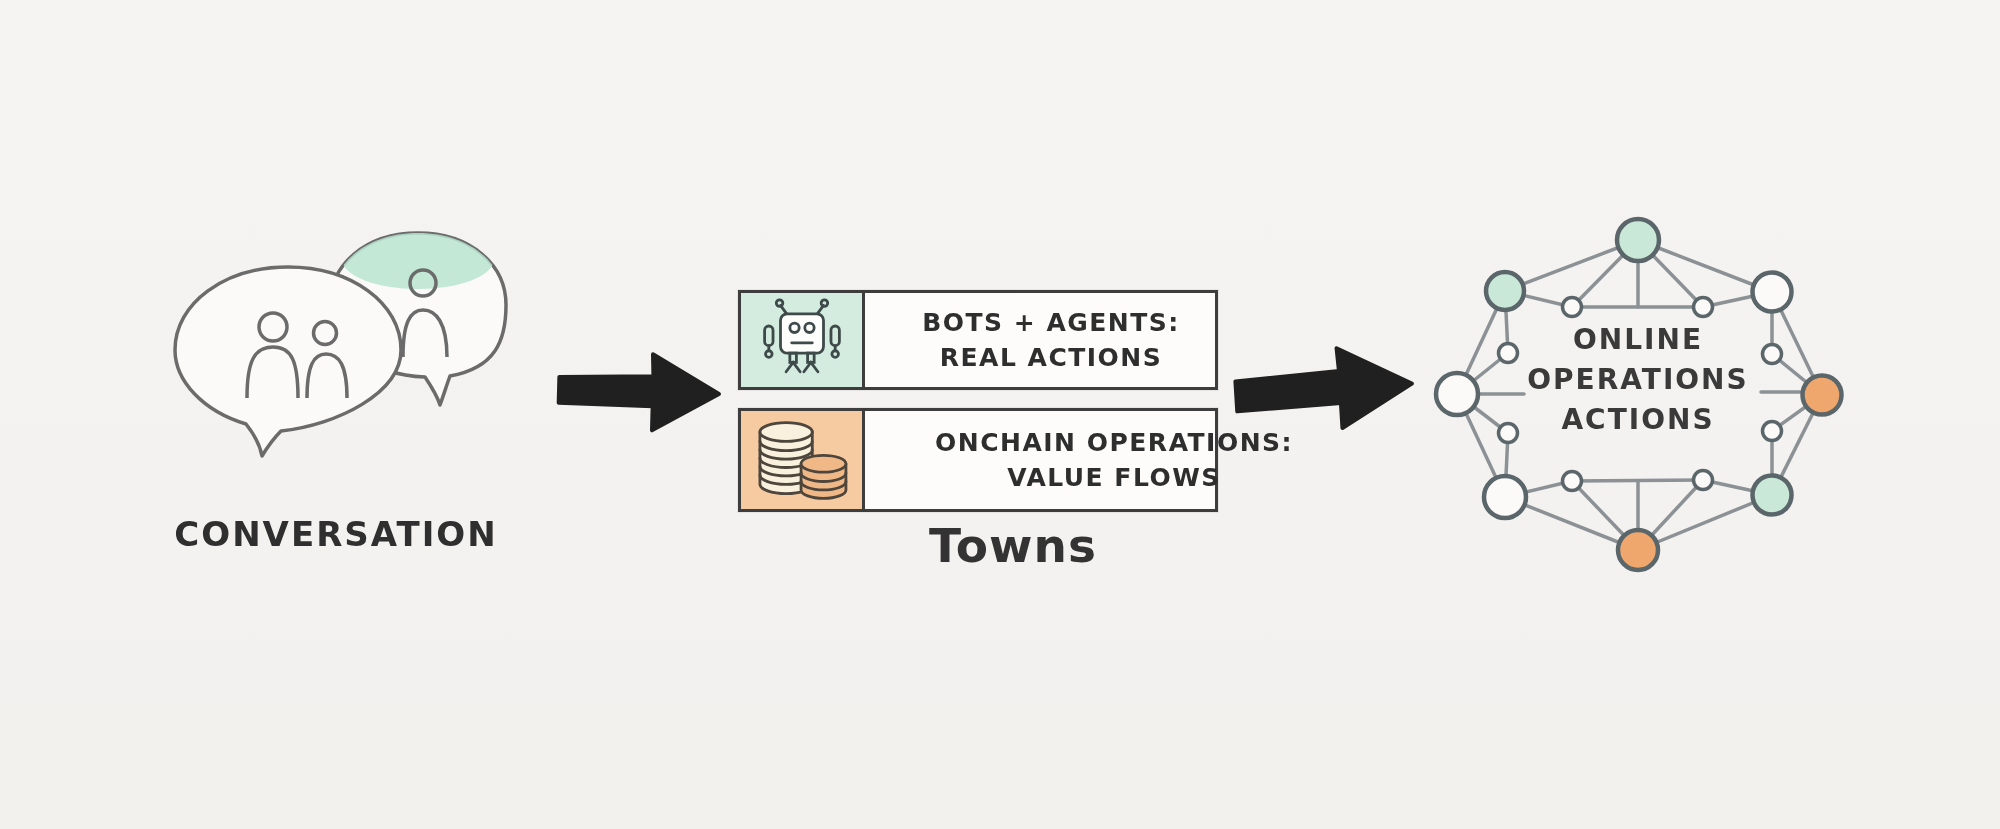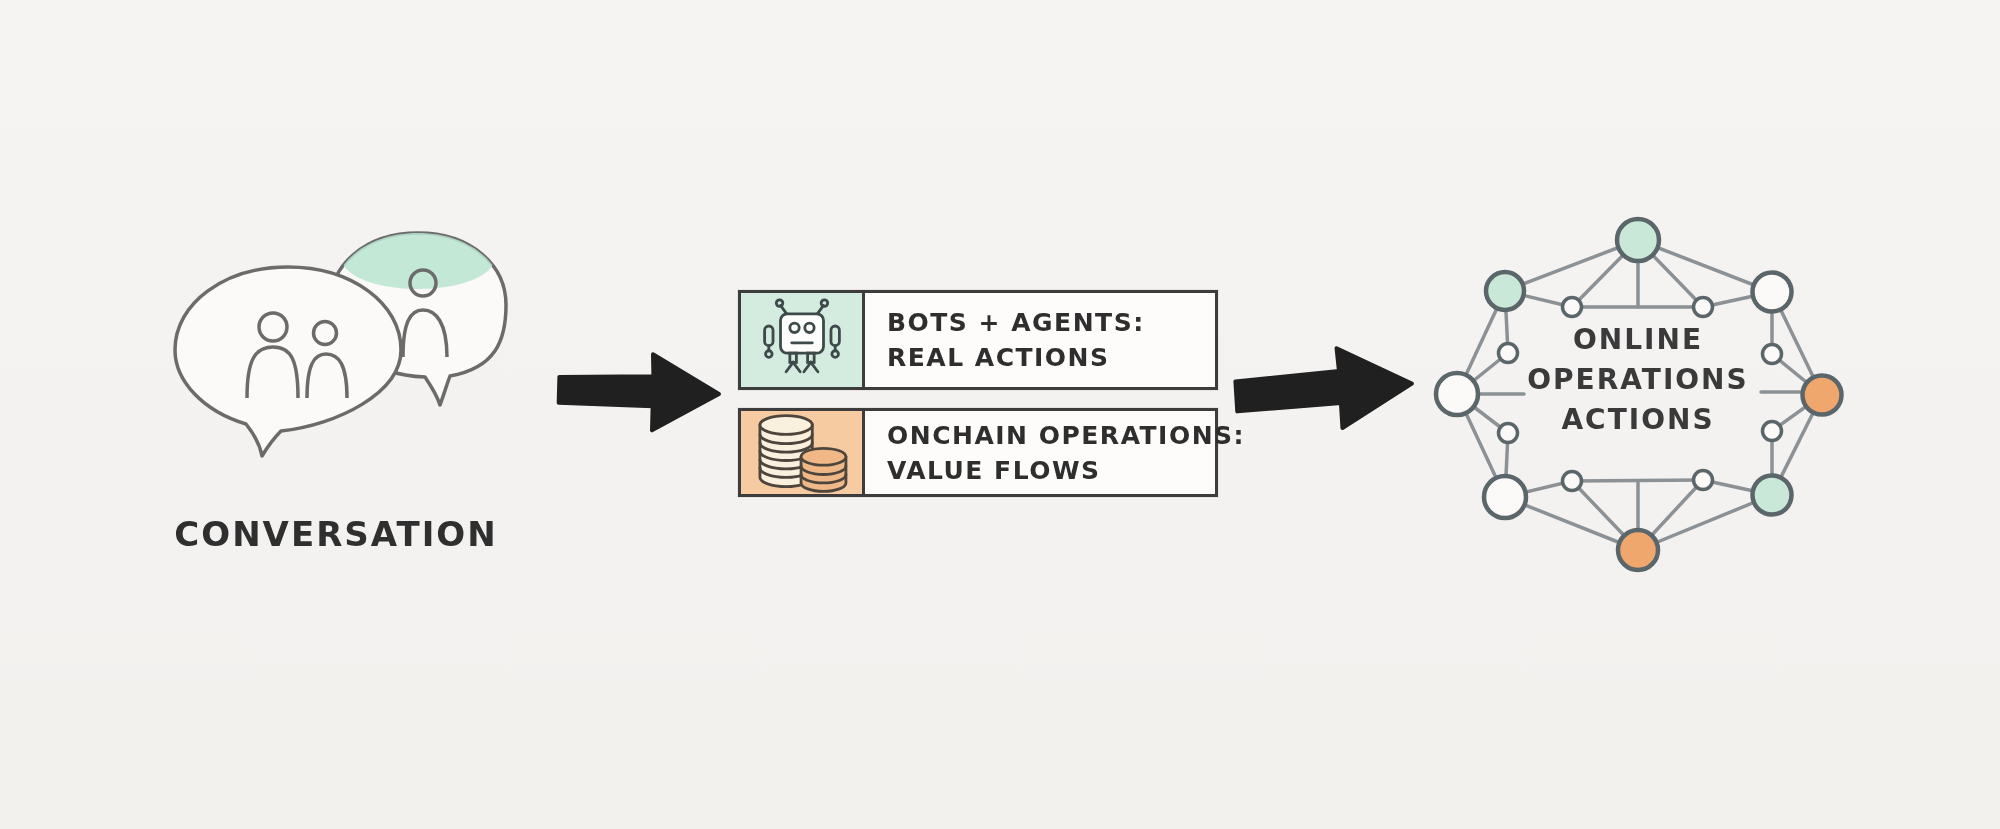--- a/index.html
+++ b/index.html
@@ -58,20 +58,21 @@
     justify-content: center;
     padding-left: 22px;
   }
   .box-line {
     font-size: 25px;
     font-weight: bold;
     color: #2e2e2e;
     letter-spacing: 1.5px;
     line-height: 35px;
     white-space: nowrap;
+    text-align: center;
   }
 
   
   .net-text {
     position: absolute;
     left: 1488px; top: 320px; width: 300px;
     text-align: center;
     color: #3a3a3a;
     font-weight: bold;
     font-size: 28px;
@@ -148,21 +149,21 @@
           <path d="M 57,80 L 64.5,70 L 72,80"></path>
         </g>
       </svg>
     </div>
     <div class="text-cell">
       <div class="box-line">BOTS + AGENTS:</div>
       <div class="box-line">REAL ACTIONS</div>
     </div>
   </div>
 
-  <div class="info-box" style="top:408px; height:89px;">
+  <div class="info-box" style="top:408px; height:104px;gap:48px;">
     <div class="icon-cell orange">
       <svg width="104" height="86" viewBox="0 0 110 92">
         <g stroke="#4e463c" stroke-width="3" fill="none" stroke-linecap="round">
           <path d="M10,16 V72 a28,10 0 0,0 56,0 V16" fill="#f9f1dd"></path>
           <ellipse cx="38" cy="16" rx="28" ry="10" fill="#f9f1dd"></ellipse>
           <path d="M10,26 a28,10 0 0,0 56,0"></path>
           <path d="M10,35 a28,10 0 0,0 56,0"></path>
           <path d="M10,44 a28,10 0 0,0 56,0"></path>
           <path d="M10,53 a28,10 0 0,0 56,0"></path>
           <path d="M10,62 a28,10 0 0,0 56,0"></path>
@@ -172,20 +173,21 @@
           <path d="M54,69 a24,9 0 0,0 48,0"></path>
         </g>
       </svg>
     </div>
     <div class="text-cell">
       <div class="box-line">ONCHAIN OPERATIONS:</div>
       <div class="box-line">VALUE FLOWS</div>
     </div>
   </div>
 
+  <div class="abs caption towns" style="left:878px; top:518px; width:270px;">Towns</div>
 
   <svg class="abs" style="left:1232px; top:336px; transform:rotate(-3.5deg);" width="185" height="105" viewBox="0 0 185 105">
     <polygon points="4,40 108,36 107,13 180,53 108,93 108,68 4,70" fill="#202020" stroke="#202020" stroke-width="4" stroke-linejoin="round"></polygon>
   </svg>
 
   <svg class="abs" style="left:1420px; top:195px;" width="460" height="400" viewBox="0 0 460 400">
     <g stroke="#8b9195" stroke-width="3.5" stroke-linecap="round">
       <line x1="218" y1="45" x2="85" y2="96"></line>
       <line x1="218" y1="45" x2="352" y2="97"></line>
       <line x1="218" y1="45" x2="152" y2="112"></line>

